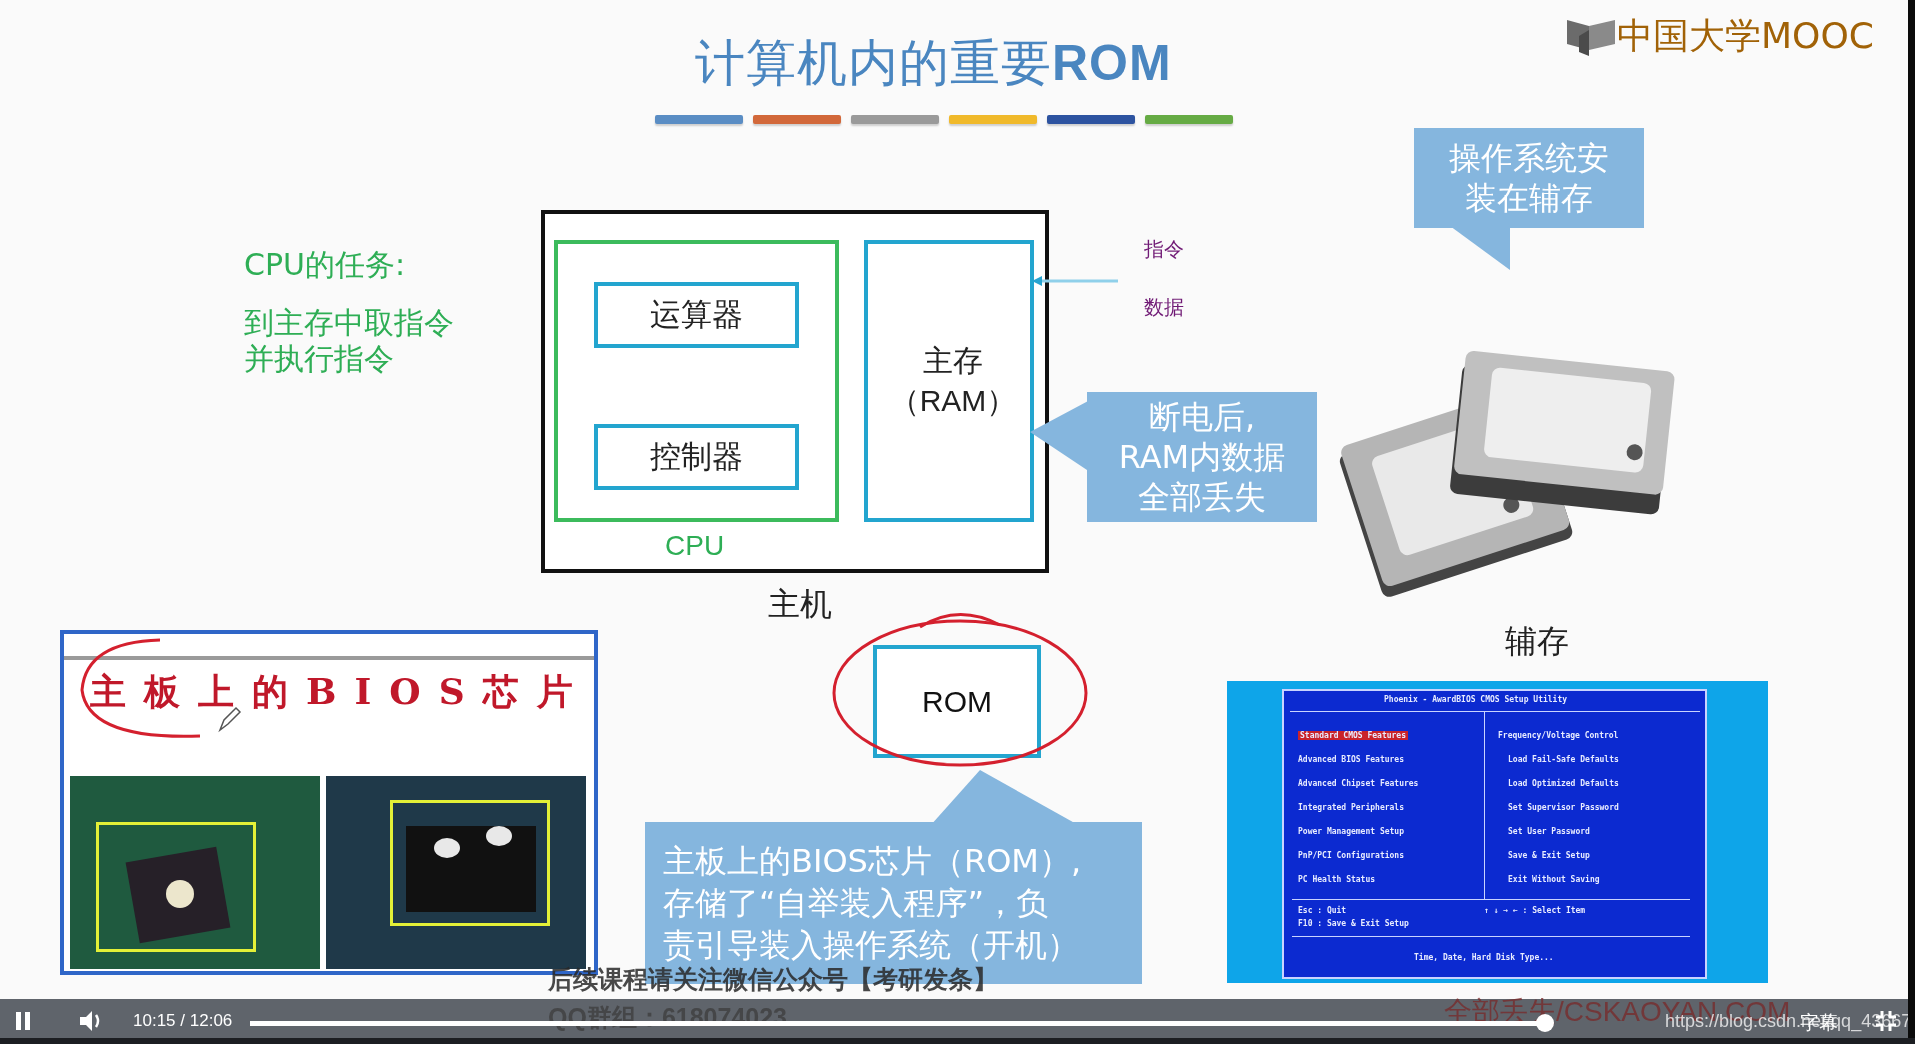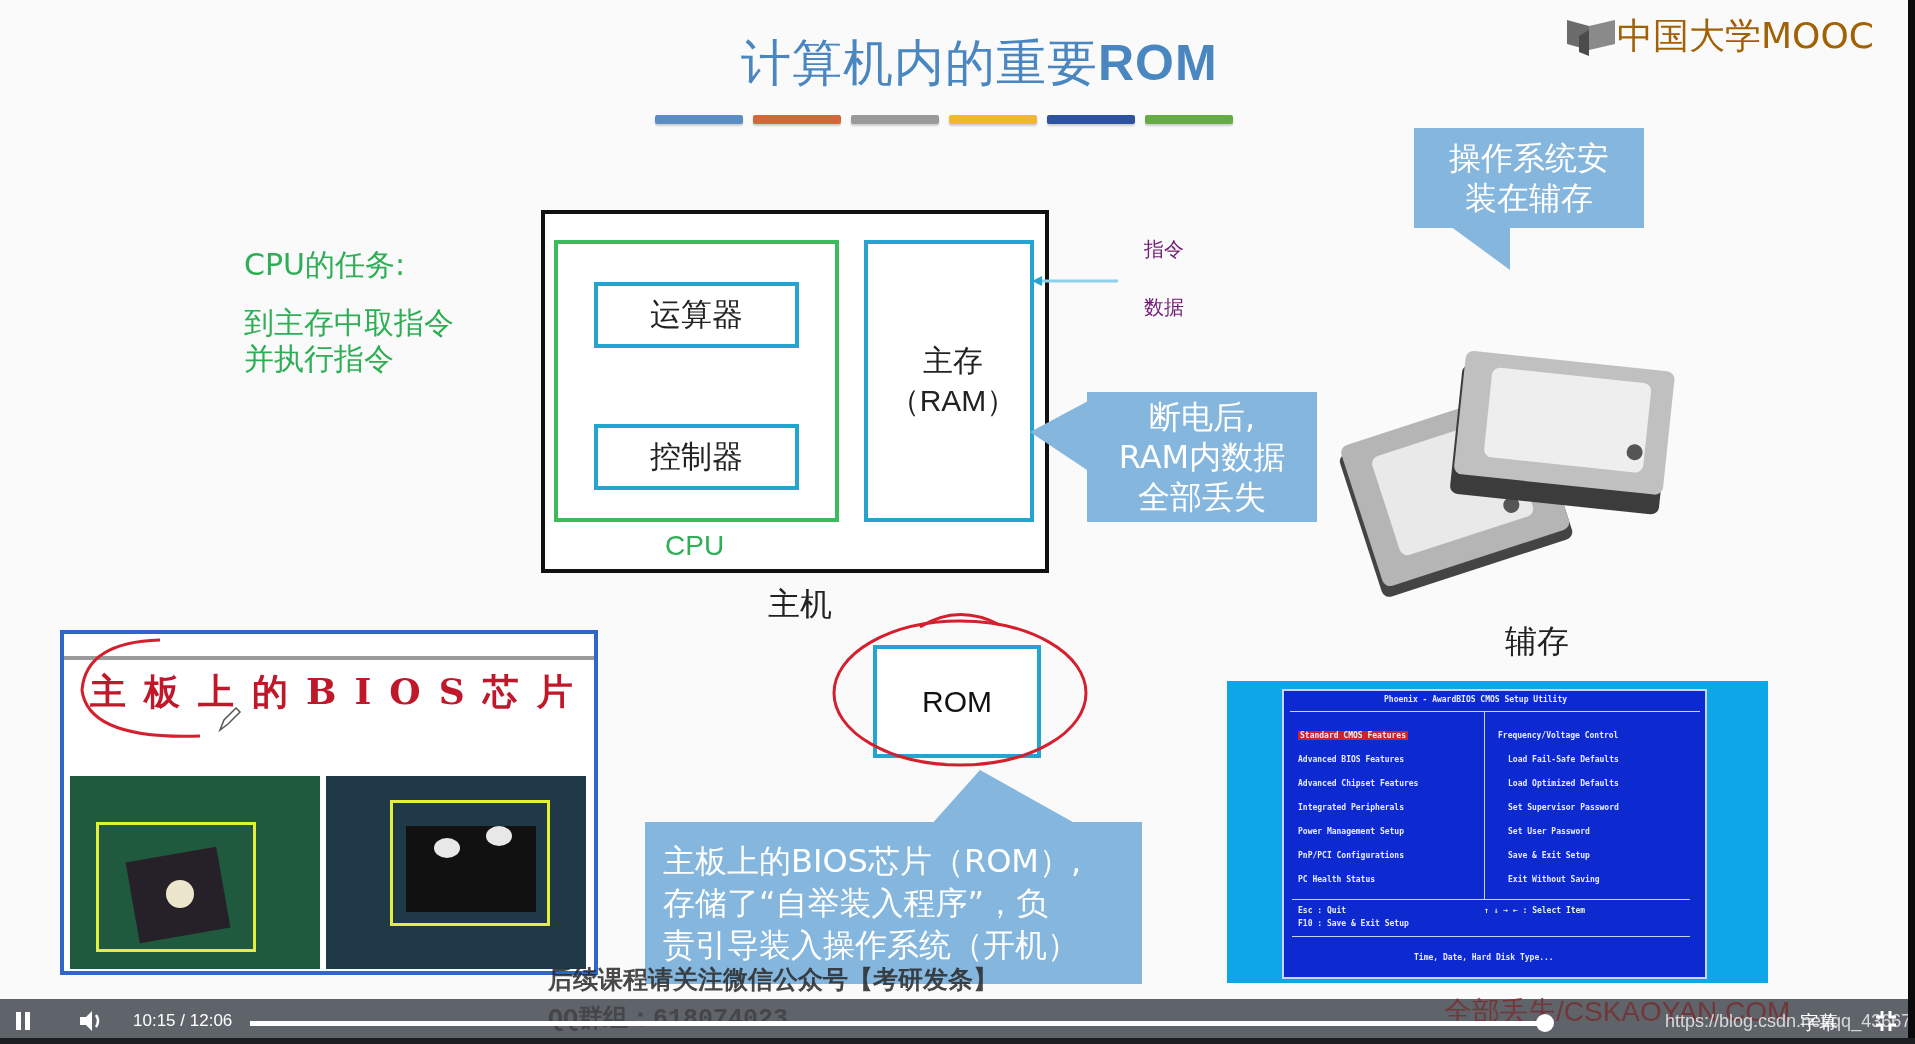--- a/index.html
+++ b/index.html
@@ -1,20 +1,20 @@
 <!DOCTYPE html>
 <html><head>
 <meta charset="utf-8">
 <style>
   html,body{margin:0;padding:0;}
   body{width:1915px;height:1044px;overflow:hidden;background:#000;position:relative;font-family:"DejaVu Sans","Liberation Sans",sans-serif;}
   .slide{position:absolute;left:0;top:0;width:1908px;height:1044px;background:#fafafa;overflow:hidden;}
   .edge{position:absolute;right:0;top:0;width:7px;height:1044px;background:#0b0b0b;}
   .abs{position:absolute;}
-  .title{left:695px;top:30px;font-size:50px;color:#4a86c0;letter-spacing:1px;white-space:nowrap;margin-left:46px;}
+  .title{left:695px;top:30px;font-size:50px;color:#4a86c0;letter-spacing:1px;white-space:nowrap;}
   .title b{font-family:"Liberation Sans",sans-serif;font-weight:bold;}
   .bars{left:655px;top:115px;display:flex;gap:10px;}
   .bars span{display:block;width:88px;height:9px;border-radius:2px;box-shadow:0 2px 2px rgba(0,0,0,.18);}
   .logo{left:1565px;top:12px;display:flex;align-items:center;gap:0;color:#a16207;font-size:36px;}
   .logo svg{display:block}
   .green-text{color:#2eae55;font-size:30px;line-height:37px;}
   .host{left:541px;top:210px;width:508px;height:363px;border:4px solid #111;box-sizing:border-box;background:#fff;}
   .cpu{left:554px;top:240px;width:285px;height:282px;border:4px solid #3cbb5c;box-sizing:border-box;}
   .unit{width:205px;height:66px;border:4px solid #23a5cf;box-sizing:border-box;display:flex;align-items:center;justify-content:center;font-size:31px;color:#222;}
   .ram{left:864px;top:240px;width:170px;height:282px;border:4px solid #23a5cf;box-sizing:border-box;display:flex;flex-direction:column;align-items:center;justify-content:center;font-size:30px;color:#222;line-height:40px;padding-left:8px;}
@@ -24,21 +24,21 @@
   .callout{background:#85b6de;color:#fff;display:flex;flex-direction:column;align-items:center;justify-content:center;text-align:center;}
   .rom{left:873px;top:645px;width:168px;height:113px;border:4px solid #23a5cf;box-sizing:border-box;display:flex;align-items:center;justify-content:center;font-size:30px;color:#111;font-family:"Liberation Sans",sans-serif;background:#fff;}
   .bios-panel{left:60px;top:630px;width:538px;height:345px;border:4px solid #2f66c8;box-sizing:border-box;background:#fff;}
   .bios-title{left:90px;top:668px;font-size:36px;color:#c0182a;letter-spacing:18px;font-family:"DejaVu Serif",serif;font-weight:bold;white-space:nowrap;}
   .bios-screen{left:1227px;top:681px;width:541px;height:302px;background:#0ea5e9;overflow:hidden;}
   .bios-inner{position:absolute;left:55px;top:8px;width:425px;height:290px;background:#0c2ad0;border:2px solid #c9d3ff;box-sizing:border-box;}
   .bios-txt{position:absolute;color:#e8ecff;font-family:"DejaVu Sans Mono",monospace;font-size:8px;font-weight:bold;white-space:nowrap;}
   .hud{left:0;top:999px;width:1908px;height:45px;background:#5f646b;}
   .hud-bottom{left:0;top:1038px;width:1915px;height:6px;background:#1c1e22;}
   .hud-text{color:#fff;font-family:"Liberation Sans",sans-serif;}
-  .watermark{color:rgba(40,40,40,.85);font-family:Liberation Mono, monospace;font-weight:bold;white-space:nowrap;}
+  .watermark{color:rgba(40,40,40,.85);font-family:Liberation Sans, sans-serif;font-weight:bold;white-space:nowrap;}
 </style>
 </head>
 <body>
 
 <div class="slide">
 
   <div class="abs title">
     <span>计算机内的重要</span><b>ROM</b>
   </div>
   <div class="abs bars">

